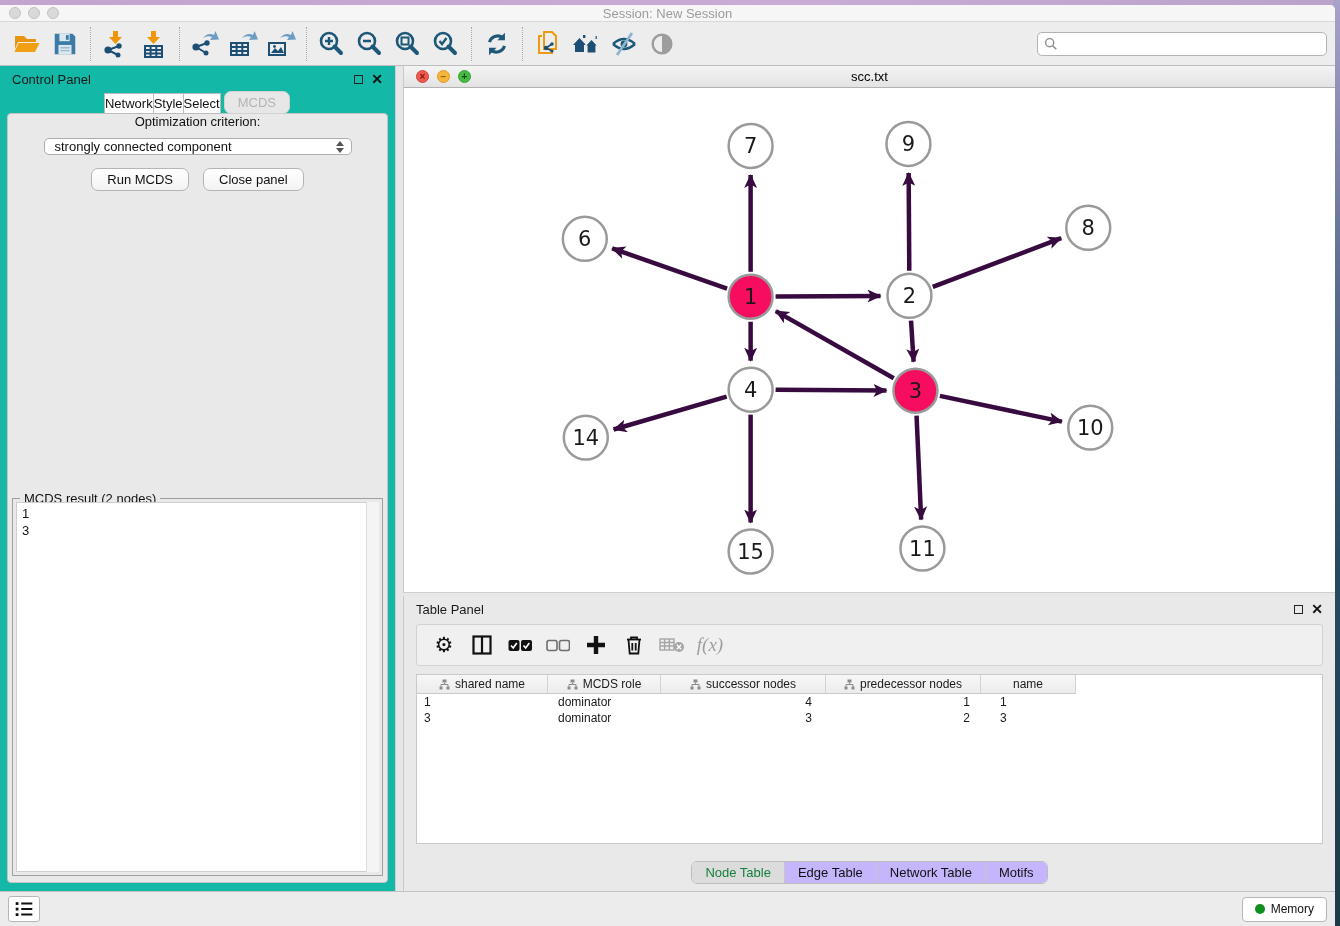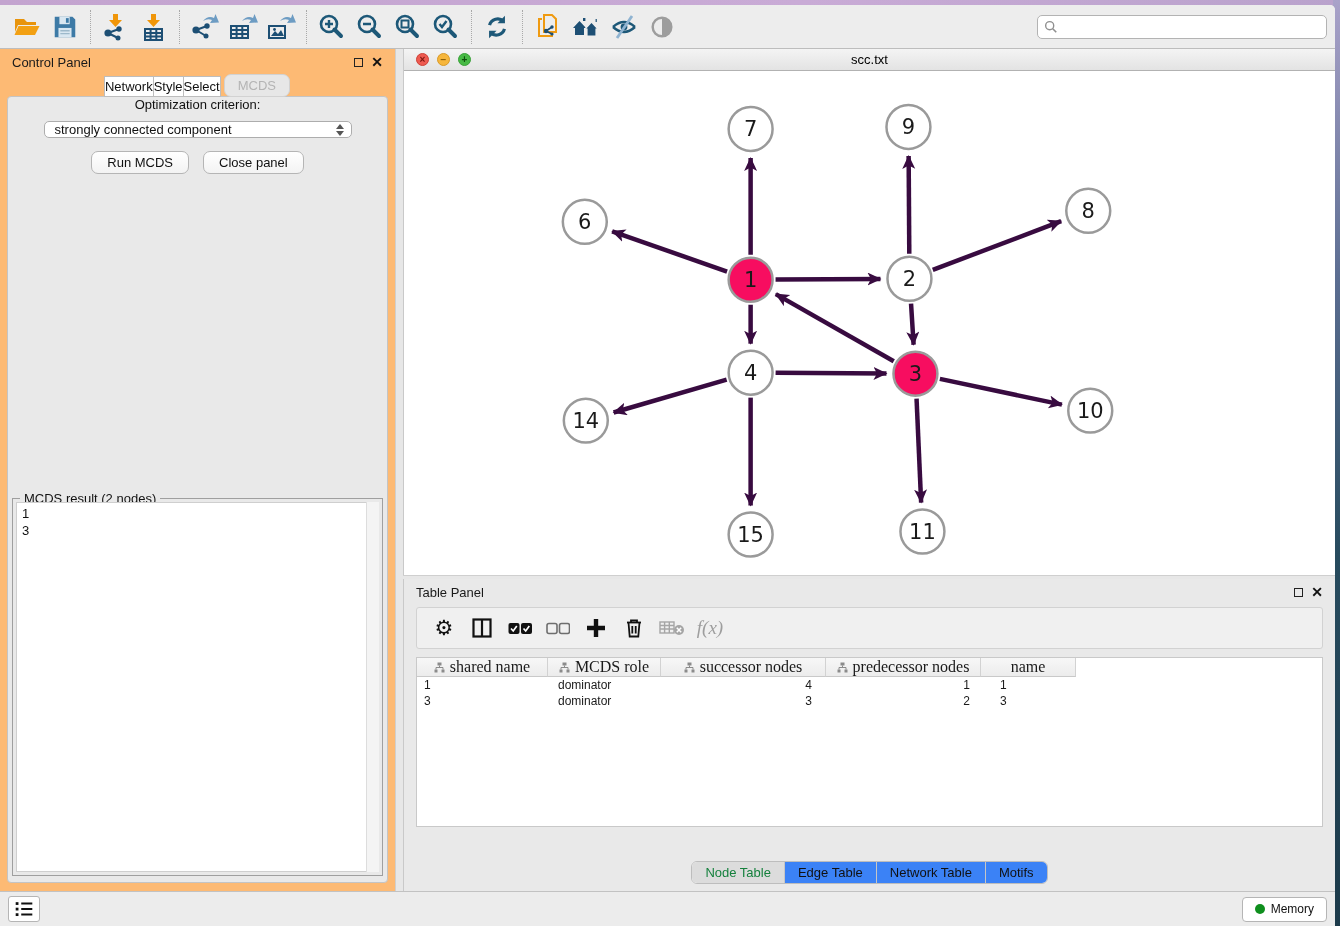--- a/index.html
+++ b/index.html
@@ -23,21 +23,21 @@
   .tb-btn { width:38px; height:36px; display:flex; align-items:center; justify-content:center; cursor:default; flex:none; }
   .tb-sep { width:1px; height:34px; border-left:1px dotted #a9a9a9; margin:0 6px; flex:none; }
   .search-box { margin-left:auto; width:290px; height:24px; background:#fff; border:1px solid #b3b3b3; border-radius:5px; display:flex; align-items:center; padding-left:6px; }
   .search-box input { border:none; outline:none; flex:1; font-size:13px; margin-left:5px; font-family:"Liberation Sans",sans-serif; }
 
   
   .main { flex:1; display:flex; min-height:0; }
   .v-divider { width:8px; background:#e7e7e7; border-left:1px solid #cfcfcf; flex:none; }
 
   
-  .control-panel { width:395px; background:#fdba74; display:flex; flex-direction:column; flex:none; }
+  .control-panel { width:395px; background:#14b8a6; display:flex; flex-direction:column; flex:none; }
   .panel-header { height:26px; display:flex; align-items:center; padding:0 12px; font-size:13px; color:#1a1a1a; flex:none; }
   .panel-actions { margin-left:auto; display:flex; gap:8px; align-items:center; }
   .float-glyph { width:9px; height:9px; border:1.6px solid #222; display:inline-block; }
   .close-glyph { font-size:14px; font-weight:bold; color:#111; line-height:10px; }
 
   .cp-tabs { display:flex; justify-content:center; align-items:flex-end; height:22px; flex:none; position:relative; z-index:2; }
   .cp-tabs .tab { background:#fff; border:1px solid #bdbdbd; margin-left:-1px; font-size:13px; padding:2px 0; color:#111; }
   .cp-tabs .tab.selected { background:#e7e7e7; color:#b4b4b4; border-color:#d2d2d2; border-radius:7px; margin-left:3px; padding:3px 13px; }
 
   .cp-content { flex:1; margin:0 7px 8px 7px; margin-top:-1px; border:1px solid #c4c4c4; border-radius:4px; background:#e9e9e9; display:flex; flex-direction:column; align-items:center; min-height:0; }
@@ -73,49 +73,57 @@
 
   
   .table-panel { flex:1; background:#e9e9e9; display:flex; flex-direction:column; min-height:0; border-left:1px solid #c9c9c9; }
   .tp-toolbar { margin:2px 12px 0 12px; height:42px; background:#f0f0f0; border:1px solid #d2d2d2; border-radius:3px; display:flex; align-items:center; padding:0 10px; gap:4px; flex:none; }
   .tp-btn { width:34px; height:32px; display:flex; align-items:center; justify-content:center; }
   .gear-char { font-size:21px; color:#111; font-family:"DejaVu Sans",sans-serif; }
   .fx-label { font-family:"Liberation Serif",serif; font-style:italic; font-size:19px; color:#9e9e9e; }
 
   .tp-table { margin:8px 12px 0 12px; border:1px solid #c9c9c9; background:#fff; height:170px; flex:none; overflow:hidden; }
   .thead { display:flex; height:19px; }
-  .th { background:linear-gradient(#f7f7f7,#ececec); border-right:1px solid #d2d2d2; border-bottom:1px solid #c9c9c9; display:flex; align-items:center; justify-content:center; gap:5px; font-size:16px; color:#1a1a1a; flex:none;font-family:Liberation Serif, serif; }
+  .th { background:linear-gradient(#f7f7f7,#ececec); border-right:1px solid #d2d2d2; border-bottom:1px solid #c9c9c9; display:flex; align-items:center; justify-content:center; gap:5px; font-size:12px; color:#1a1a1a; flex:none; }
   .tr { display:flex; height:16px; align-items:center; }
   .td { font-size:12px; color:#1a1a1a; flex:none; }
   .c0 { width:131px; } .c1 { width:113px; } .c2 { width:165px; } .c3 { width:155px; } .c4 { width:95px; }
   .td.c0 { padding-left:7px; } .td.c1 { padding-left:10px; }
   .td.c2 { text-align:right; padding-right:14px; } .td.c3 { text-align:right; padding-right:11px; }
   .td.c4 { padding-left:19px; }
 
   .tp-spacer { flex:1; }
   .tp-tabs { display:flex; justify-content:center; margin-bottom:7px; flex:none; }
   .tp-tabs .group { display:flex; border:1px solid #bdbdbd; border-radius:6px; overflow:hidden; background:#fff; }
-  .tp-tabs .tab { font-size:13px; padding:3px 13px; color:#111; border-right:1px solid #c6c6c6; background:#3b82f6; }
+  .tp-tabs .tab { font-size:13px; padding:3px 13px; color:#111; border-right:1px solid #c6c6c6; background:#c4b5fd; }
   .tp-tabs .tab:last-child { border-right:none; }
   .tp-tabs .tab.selected { background:#dcdcdc; color:#15803d; }
 
   
   .statusbar { height:35px; background:#ececec; border-top:1px solid #c2c2c2; display:flex; align-items:center; padding:0 8px; flex:none; }
   .list-btn { width:32px; height:26px; background:#fff; border:1px solid #b5b5b5; border-radius:3px; display:flex; align-items:center; justify-content:center; }
   .memory-btn { margin-left:auto; height:25px; background:#fff; border:1px solid #b5b5b5; border-radius:4px; display:flex; align-items:center; gap:6px; padding:0 12px; font-size:12px; color:#111; }
   .mem-dot { width:10px; height:10px; border-radius:50%; background:#0f8f1e; }
 </style>
 </head>
 <body>
 
 <div class="wp-top"></div>
 <div class="wp-right"></div>
 
 <div class="app">
 
+  <div class="titlebar">
+    <div class="lights-inactive">
+        <i></i>
+        <i></i>
+        <i></i>
+      </div>
+    <div class="win-title">Session: New Session</div>
+  </div>
 
   <div class="toolbar">
     <span class="tb-btn">
         <svg width="30" height="30" viewBox="0 0 30 30">
           <path d="M3 7 h9 l3 3 h9 v3 H6 L3 20 Z" fill="#e8940c"></path>
           <path d="M6.5 14 h21 l-4.5 9 H2.5 Z" fill="#f2a013"></path>
         </svg>
       </span>
     <span class="tb-btn">
         <svg width="28" height="28" viewBox="0 0 30 30">

